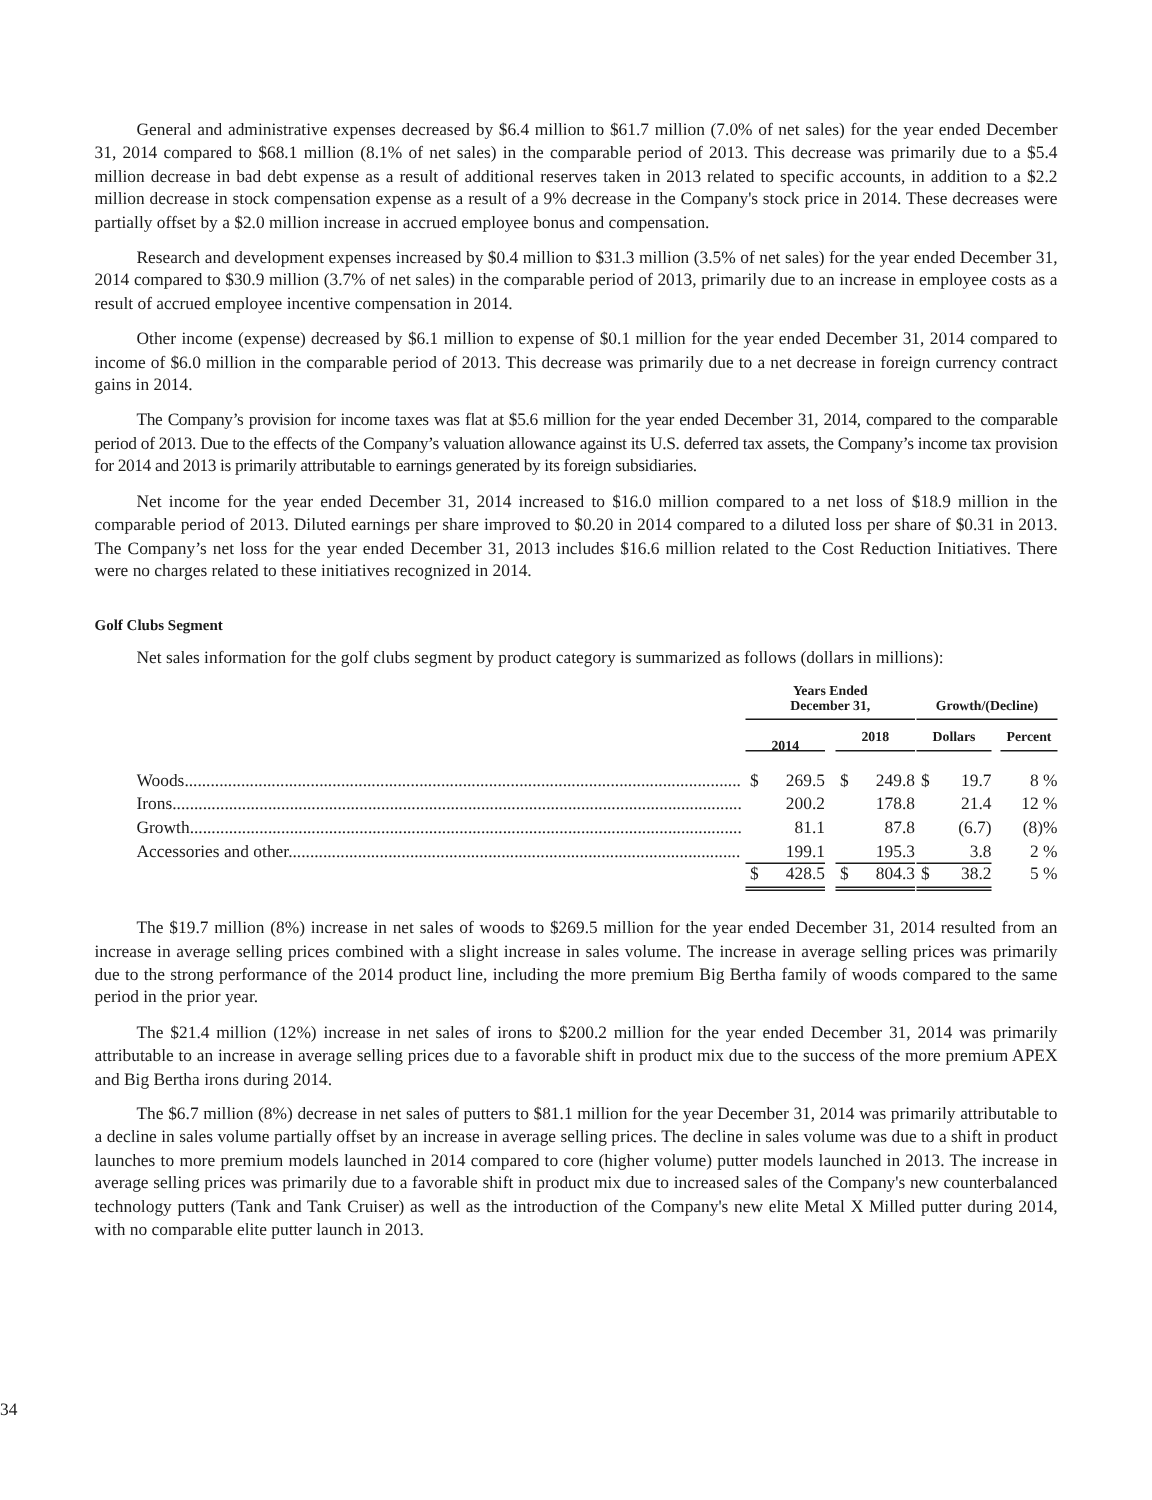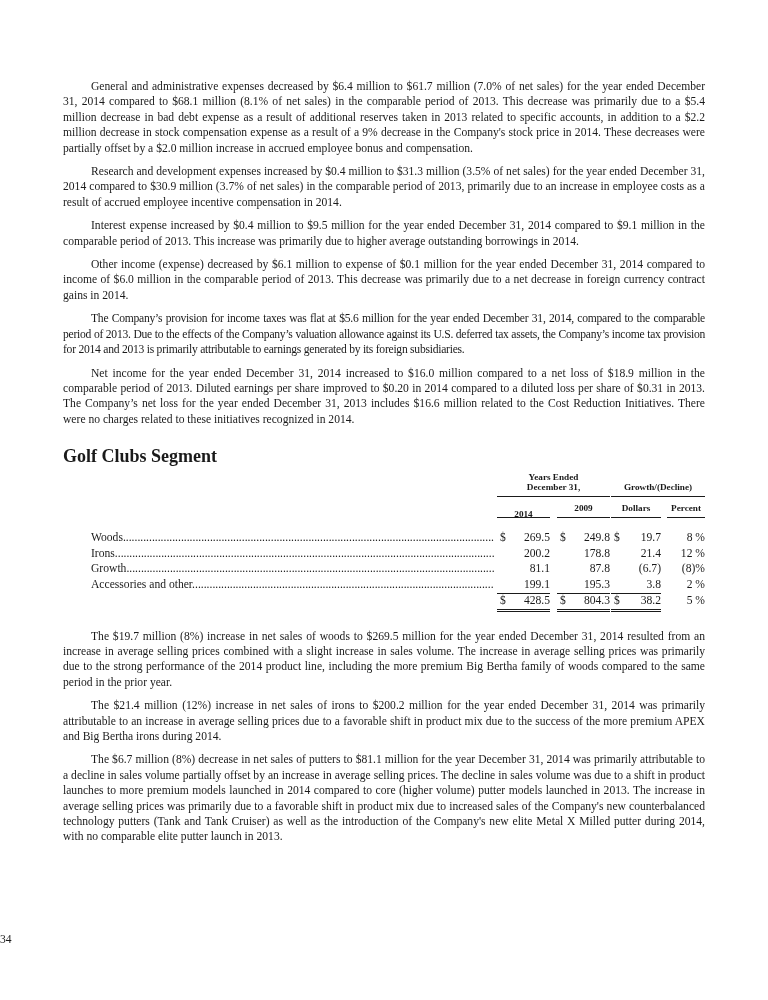--- a/index.html
+++ b/index.html
@@ -12,21 +12,21 @@
   p.para {
     margin: 0 0 8px 0;
     font-size: 11.6px;
     line-height: 15.4px;
     text-align: justify;
     text-indent: 28px;
   }
   p.tight { letter-spacing: -0.25px; }
   h3.section {
     margin: 22px 0 6px 0;
-    font-size: 18px;
+    font-size: 10px;
     font-weight: bold;
     line-height: 15px;
   }
   
   .tbl { position: relative; width: 642px; font-size: 11.6px; margin-top: 8px; }
   .hdr-row { position: relative; height: 58px; }
   .hdr {
     position: absolute; font-weight: bold; font-size: 9.2px;
     text-align: center; line-height: 10px; font-family: "Liberation Serif", serif;
   }
@@ -45,39 +45,39 @@
     position: absolute; left: 0; width: 768px; top: 933px;
     font-size: 11.6px;
   }
 </style>
 </head>
 <body>
 
 <div class="page">
   <p class="para">General and administrative expenses decreased by $6.4 million to $61.7 million (7.0% of net sales) for the year ended December 31, 2014 compared to $68.1 million (8.1% of net sales) in the comparable period of 2013. This decrease was primarily due to a $5.4 million decrease in bad debt expense as a result of additional reserves taken in 2013 related to specific accounts, in addition to a $2.2 million decrease in stock compensation expense as a result of a 9% decrease in the Company's stock price in 2014. These decreases were partially offset by a $2.0 million increase in accrued employee bonus and compensation.</p>
   <p class="para">Research and development expenses increased by $0.4 million to $31.3 million (3.5% of net sales) for the year ended December 31, 2014 compared to $30.9 million (3.7% of net sales) in the comparable period of 2013, primarily due to an increase in employee costs as a result of accrued employee incentive compensation in 2014.</p>
-  <p class="para">Interest expense increased by $0.4 million to $9.5 million for the year ended December 31, 2014 compared to $9.1 million in the comparable period of 2013. This increase was primarily due to higher average outstanding borrowings in 2014.</p>
   <p class="para">Other income (expense) decreased by $6.1 million to expense of $0.1 million for the year ended December 31, 2014 compared to income of $6.0 million in the comparable period of 2013. This decrease was primarily due to a net decrease in foreign currency contract gains in 2014.</p>
   <p class="para tight">The Company’s provision for income taxes was flat at $5.6 million for the year ended December 31, 2014, compared to the comparable period of 2013.  Due to the effects of the Company’s valuation allowance against its U.S. deferred tax assets, the Company’s income tax provision for 2014 and 2013 is primarily attributable to earnings generated by its foreign subsidiaries.</p>
   <p class="para">Net income for the year ended December 31, 2014 increased to $16.0 million compared to a net loss of $18.9 million in the comparable period of 2013. Diluted earnings per share improved to $0.20 in 2014 compared to a diluted loss per share of $0.31 in 2013. The Company’s net loss for the year ended December 31, 2013 includes $16.6 million related to the Cost Reduction Initiatives. There were no charges related to these initiatives recognized in 2014.</p>
 
   <h3 class="section">Golf Clubs Segment</h3>
+  <p class="para">Net sales information for the golf clubs segment by product category is summarized as follows (dollars in millions):</p>
 
   <div class="tbl">
     <div class="hdr-row">
       <div class="hdr" style="left:434px; width:113px; top:0;">
         <div>Years Ended</div>
         <div>December 31,</div>
       </div>
       <div class="hdr" style="left:548px; width:94px; top:10px;">Growth/(Decline)</div>
       <div class="hline" style="left:434px; width:113px; top:24px;"></div>
       <div class="hline" style="left:548px; width:94px; top:24px;"></div>
 
       <div class="hdr" style="left:434px; width:53px; top:37px;">2014</div>
-      <div class="hdr" style="left:494px; width:53px; top:31px;">2009</div>
+      <div class="hdr" style="left:494px; width:53px; top:31px;">2018</div>
       <div class="hdr" style="left:548px; width:50px; top:31px;">Dollars</div>
       <div class="hdr" style="left:604px; width:38px; top:31px;">Percent</div>
       <div class="hline" style="left:434px; width:53px; top:45px;"></div>
       <div class="hline" style="left:494px; width:53px; top:45px;"></div>
       <div class="hline" style="left:548px; width:50px; top:45px;"></div>
       <div class="hline" style="left:604px; width:38px; top:45px;"></div>
     </div>
 
 
     <div id="table-rows">

